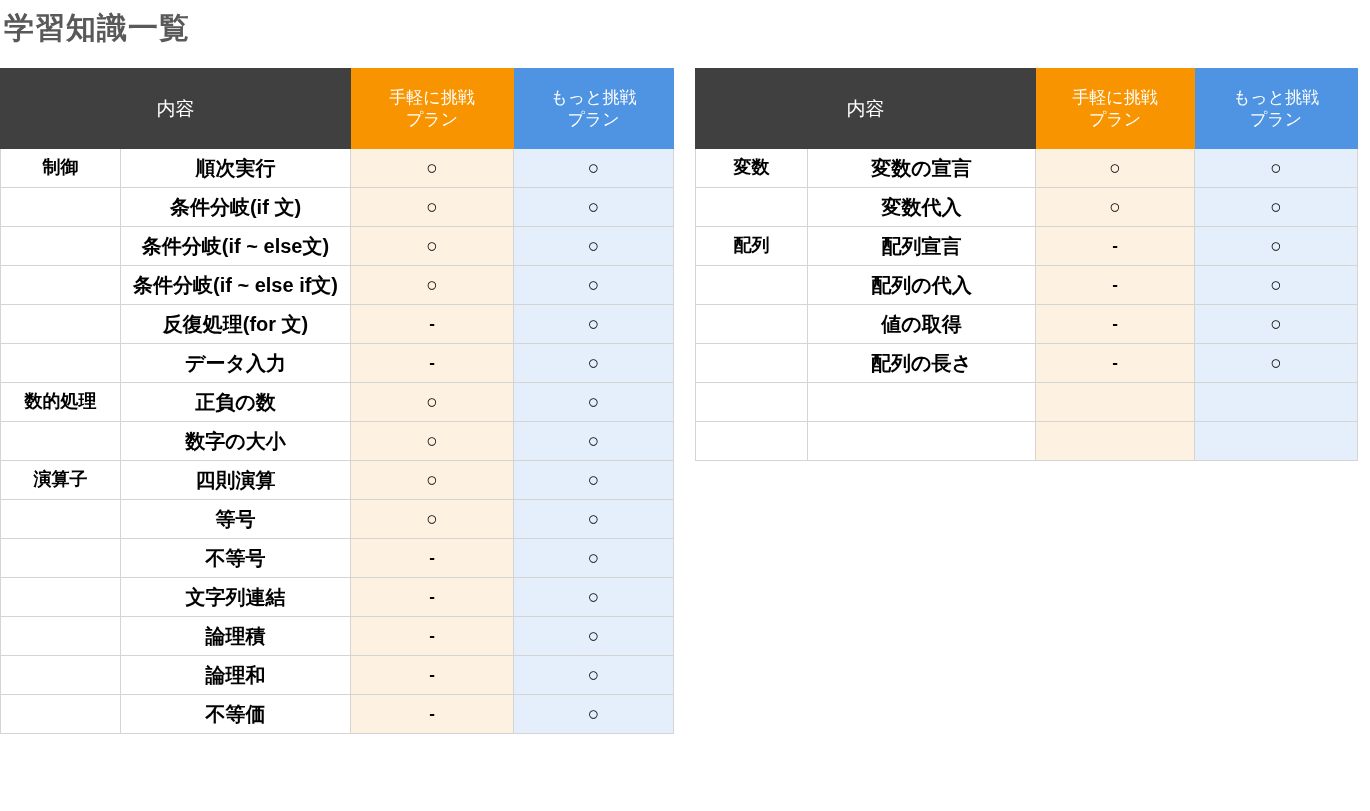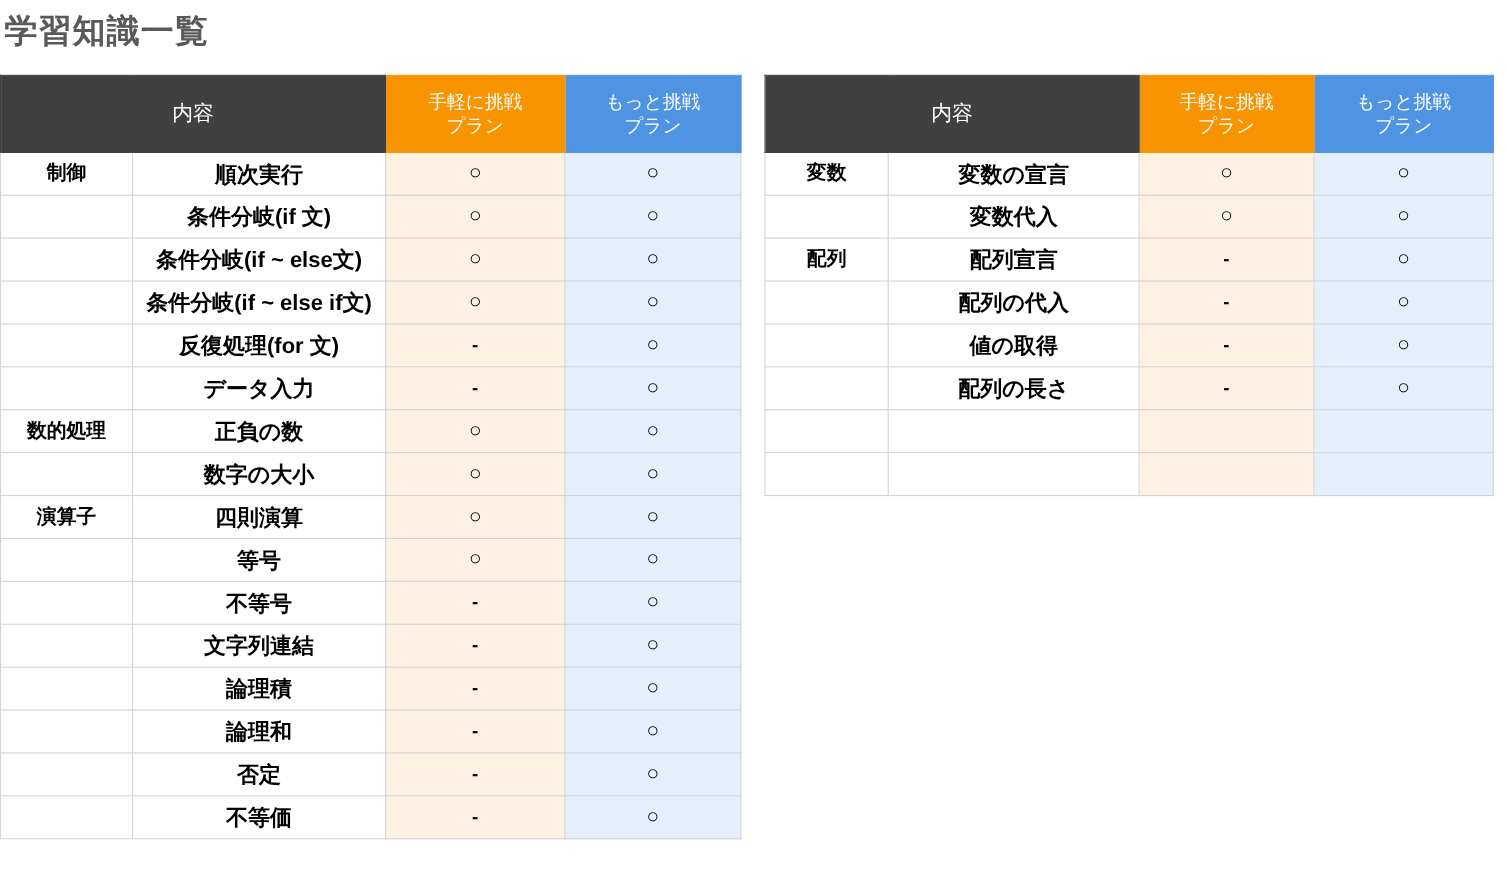--- a/index.html
+++ b/index.html
@@ -36,21 +36,21 @@
     table-layout: fixed;
     width: 100%;
   }
 
   
   thead th {
     background: #404040;
     color: #ffffff;
     font-size: 19px;
     font-weight: normal;
-    height: 70px;
+    height: 80px;
     border: 1px solid #404040;
     text-align: center;
     vertical-align: middle;
     line-height: 1.25;
   }
   thead th.plan-a {
     background: #f79400;
     border: 1px solid #f79400;
     font-size: 17px;
   }
@@ -212,26 +212,20 @@
             <td class="mark-b">○</td>
           </tr>
           <tr>
             <td class="cat" style="border-top: 1px solid rgb(255, 255, 255);"></td>
             <td class="item">論理和</td>
             <td class="mark-a dash">-</td>
             <td class="mark-b">○</td>
           </tr>
           <tr>
             <td class="cat" style="border-top: 1px solid rgb(255, 255, 255);"></td>
-            <td class="item">否定</td>
-            <td class="mark-a dash">-</td>
-            <td class="mark-b">○</td>
-          </tr>
-          <tr>
-            <td class="cat" style="border-top: 1px solid rgb(255, 255, 255);"></td>
             <td class="item">不等価</td>
             <td class="mark-a dash">-</td>
             <td class="mark-b">○</td>
           </tr>
         </tbody>
     </table>
   </div>
 
   <div class="table-wrap right">
     <table class="right">

